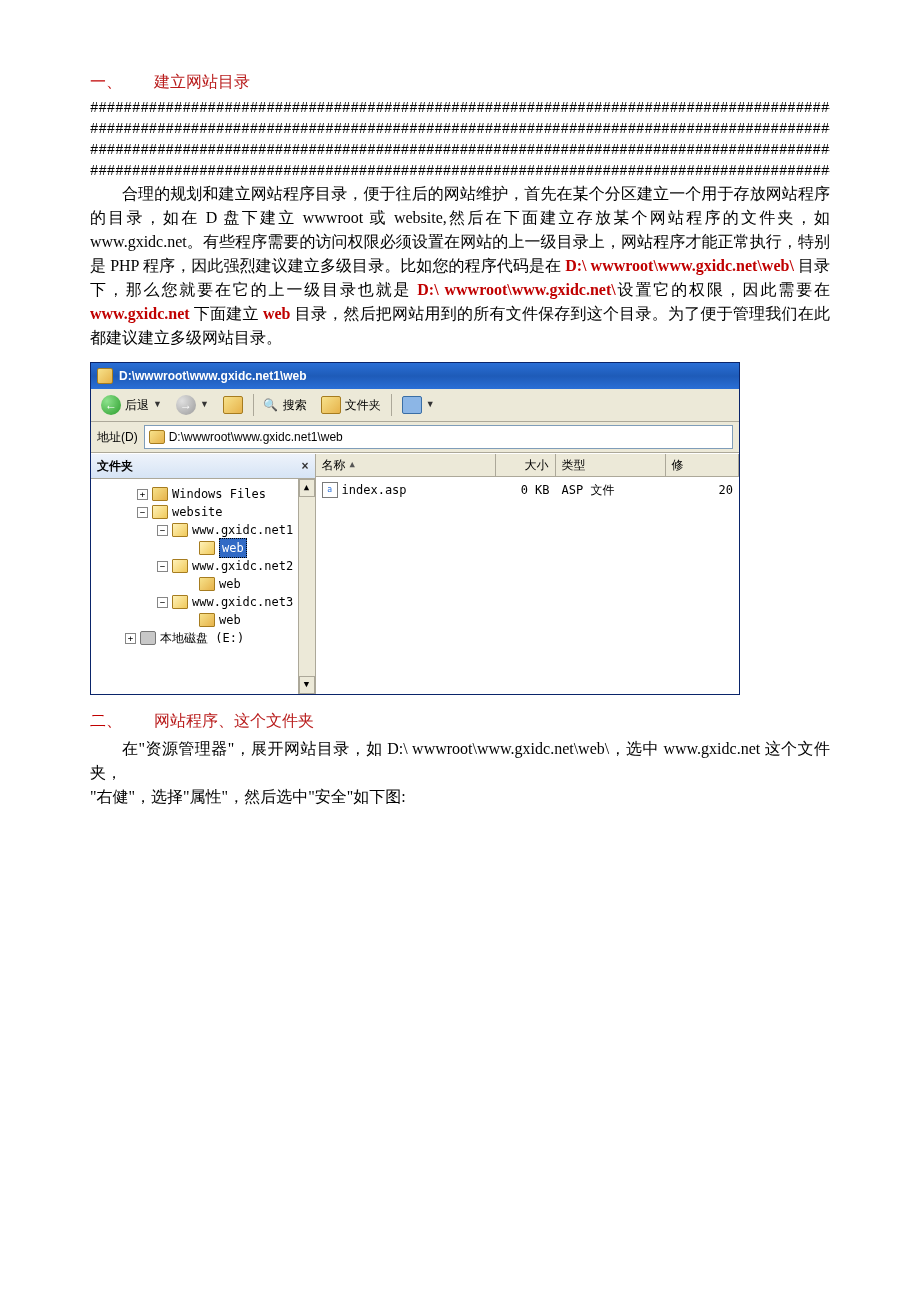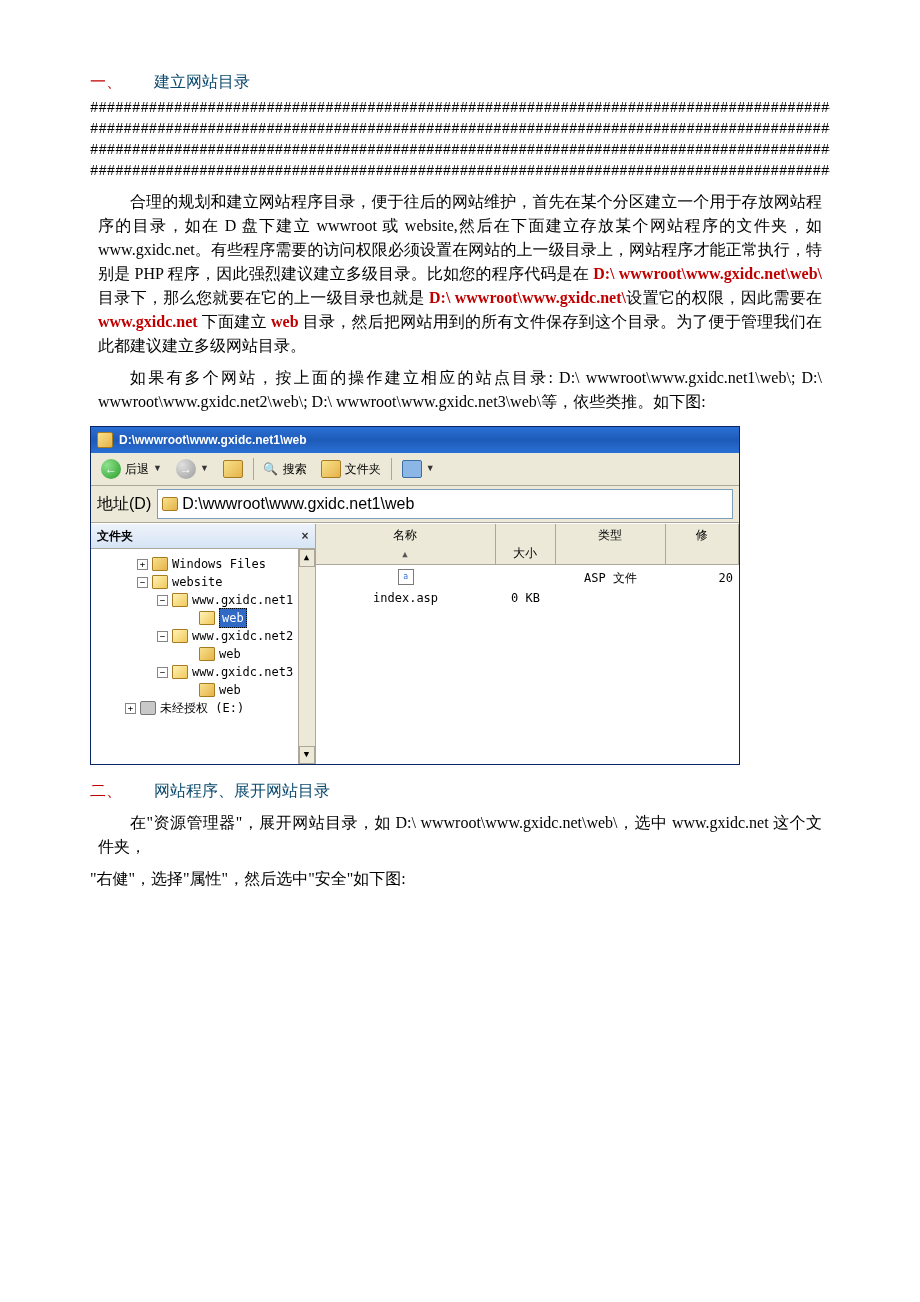--- a/index.html
+++ b/index.html
@@ -18,33 +18,33 @@
   }
   .heading {
     margin: 0 0 4px 0;
   }
   .heading .num {
     color: #c00000;
     display: inline-block;
     width: 60px;
   }
   .heading .title-text {
-    color: #0c4a6e;
+    color: #b91c1c;
   }
   .hashline {
     font-family: "Courier New", monospace;
     font-size: 14px;
     letter-spacing: 0;
     white-space: nowrap;
     overflow: hidden;
     color: #000;
     line-height: 1.5;
   }
   p.body {
-    margin: 8px;
+    margin: 0;
     text-align: justify;
     text-indent: 2em;
   }
   p.body .red {
     color: #c00000;
     font-weight: bold;
   }
   p.noindent {
     margin: 0;
     text-align: justify;
@@ -106,21 +106,21 @@
   .gray  { background: radial-gradient(circle at 30% 30%, #e0e0e0, #9a9a9a); }
   .yellow{ width:18px;height:16px;background: linear-gradient(135deg,#f7e28b 0%,#e6b24a 100%); border:1px solid #a67c1f; border-radius:2px;}
   .blue  { width:18px;height:16px;background:#8cb6e6;border:1px solid #3a6ea5;border-radius:2px;}
   .sep { width:1px; height:22px; background:#aca899; }
   .caret { font-size:9px; color:#333; }
   .ex-address {
     background: #ece9d8;
     padding: 3px 6px;
     border-bottom: 1px solid #aca899;
     display:flex; align-items:center; gap:6px;
-    font-size:16px;
+    font-size:12px;
   }
   .ex-address .addr-label { white-space: nowrap; }
   .ex-address .addr-box {
     flex:1; background:#fff; border:1px solid #7f9db9;
     padding:2px 4px; display:flex; align-items:center; gap:4px;
   }
   .ex-body {
     display:flex;
     background:#fff;
     border-top:1px solid #fff;
@@ -178,21 +178,21 @@
   .sb-btn { height:16px;background:#ece9d8;border:1px solid #aca899;display:flex;align-items:center;justify-content:center;font-size:9px;}
   .ex-list {
     flex:1; background:#fff; font-family:"SimSun","宋体",monospace; font-size:12px;
     position:relative;
   }
   .ex-list-header {
     display:flex; background:#ece9d8; border-bottom:1px solid #aca899;
   }
   .ex-col {
     border-right:1px solid #aca899; padding:2px 6px; box-sizing:border-box;
-    display:flex; align-items:center; gap:4px;flex-direction:column;
+    display:flex; align-items:center; gap:4px;
   }
   .c-name { width:180px; }
   .c-size { width:60px; justify-content:flex-end; }
   .c-type { width:110px; }
   .c-mod  { flex:1; }
   .sort-arrow { font-size:9px;color:#555; }
   .ex-row { display:flex; padding:2px 0;}
   .ex-row .c-name { display:flex;align-items:center;gap:4px;padding-left:6px;}
   .asp-ico { width:14px;height:14px;background:#fff;border:1px solid #7a7a7a;display:inline-flex;align-items:center;justify-content:center;font-size:8px;color:#2a6fd6;}
 </style>
@@ -207,21 +207,20 @@
   </p>
   <div class="hashline">##########################################################################################</div>
   <div class="hashline">##########################################################################################</div>
   <div class="hashline">##########################################################################################</div>
   <div class="hashline">##########################################################################################</div>
 
   <p class="body">
     <span>合理的规划和建立网站程序目录，便于往后的网站维护，首先在某个分区建立一个用于存放网站程序的目录，如在 D 盘下建立 wwwroot 或 website,然后在下面建立存放某个网站程序的文件夹，如 www.gxidc.net。有些程序需要的访问权限必须设置在网站的上一级目录上，网站程序才能正常执行，特别是 PHP 程序，因此强烈建议建立多级目录。比如您的程序代码是在 </span><span class="red">D:\ wwwroot\www.gxidc.net\web\</span><span> 目录下，那么您就要在它的上一级目录也就是 </span><span class="red">D:\ wwwroot\www.gxidc.net\</span><span>设置它的权限，因此需要在 </span><span class="red">www.gxidc.net</span><span> 下面建立 </span><span class="red">web</span><span> 目录，然后把网站用到的所有文件保存到这个目录。为了便于管理我们在此都建议建立多级网站目录。</span>
   </p>
 
-  <p class="body">如果有多个网站，按上面的操作建立相应的站点目录: D:\ wwwroot\www.gxidc.net1\web\; D:\ wwwroot\www.gxidc.net2\web\; D:\ wwwroot\www.gxidc.net3\web\等，依些类推。如下图:</p>
 
   <div class="explorer">
     <div class="ex-titlebar">
       <span class="ticon"></span>
       <span>D:\wwwroot\www.gxidc.net1\web</span>
     </div>
     <div class="ex-toolbar">
       <span class="tb-btn">
         <span class="icon-circle green">←</span>
         <span>后退</span>
@@ -308,21 +307,21 @@
             <div class="tree-line">
               <span class="tree-indent" style="width: 88px;"></span>
               <span style="display: inline-block; width: 14px;"></span>
               <span class="fico"></span>
               <span>web</span>
             </div>
             <div class="tree-line">
               <span class="tree-indent" style="width: 28px;"></span>
               <span class="pm">+</span>
               <span class="dico"></span>
-              <span>未经授权 (E:)</span>
+              <span>本地磁盘 (E:)</span>
             </div>
             <div class="ex-tree-scroll">
               <div class="sb-btn">▲</div>
               <div style="flex:1"></div>
               <div class="sb-btn">▼</div>
             </div>
           </div>
       </div>
       <div class="ex-list">
         <div class="ex-list-header">
@@ -344,18 +343,18 @@
               <div class="ex-col c-type" style="border:none;">ASP 文件</div>
               <div class="ex-col c-mod" style="border:none;margin-left:47px;">20</div>
             </div>
           </div>
       </div>
     </div>
   </div>
 
   <p class="heading">
     <span class="num">二、</span>
-    <span class="title-text">网站程序、展开网站目录</span>
+    <span class="title-text">网站程序、这个文件夹</span>
   </p>
   <p class="body">在"资源管理器"，展开网站目录，如 D:\ wwwroot\www.gxidc.net\web\，选中 www.gxidc.net 这个文件夹，</p>
   <p class="noindent">"右健"，选择"属性"，然后选中"安全"如下图:</p>
 
 </div>
 
 </body></html>

